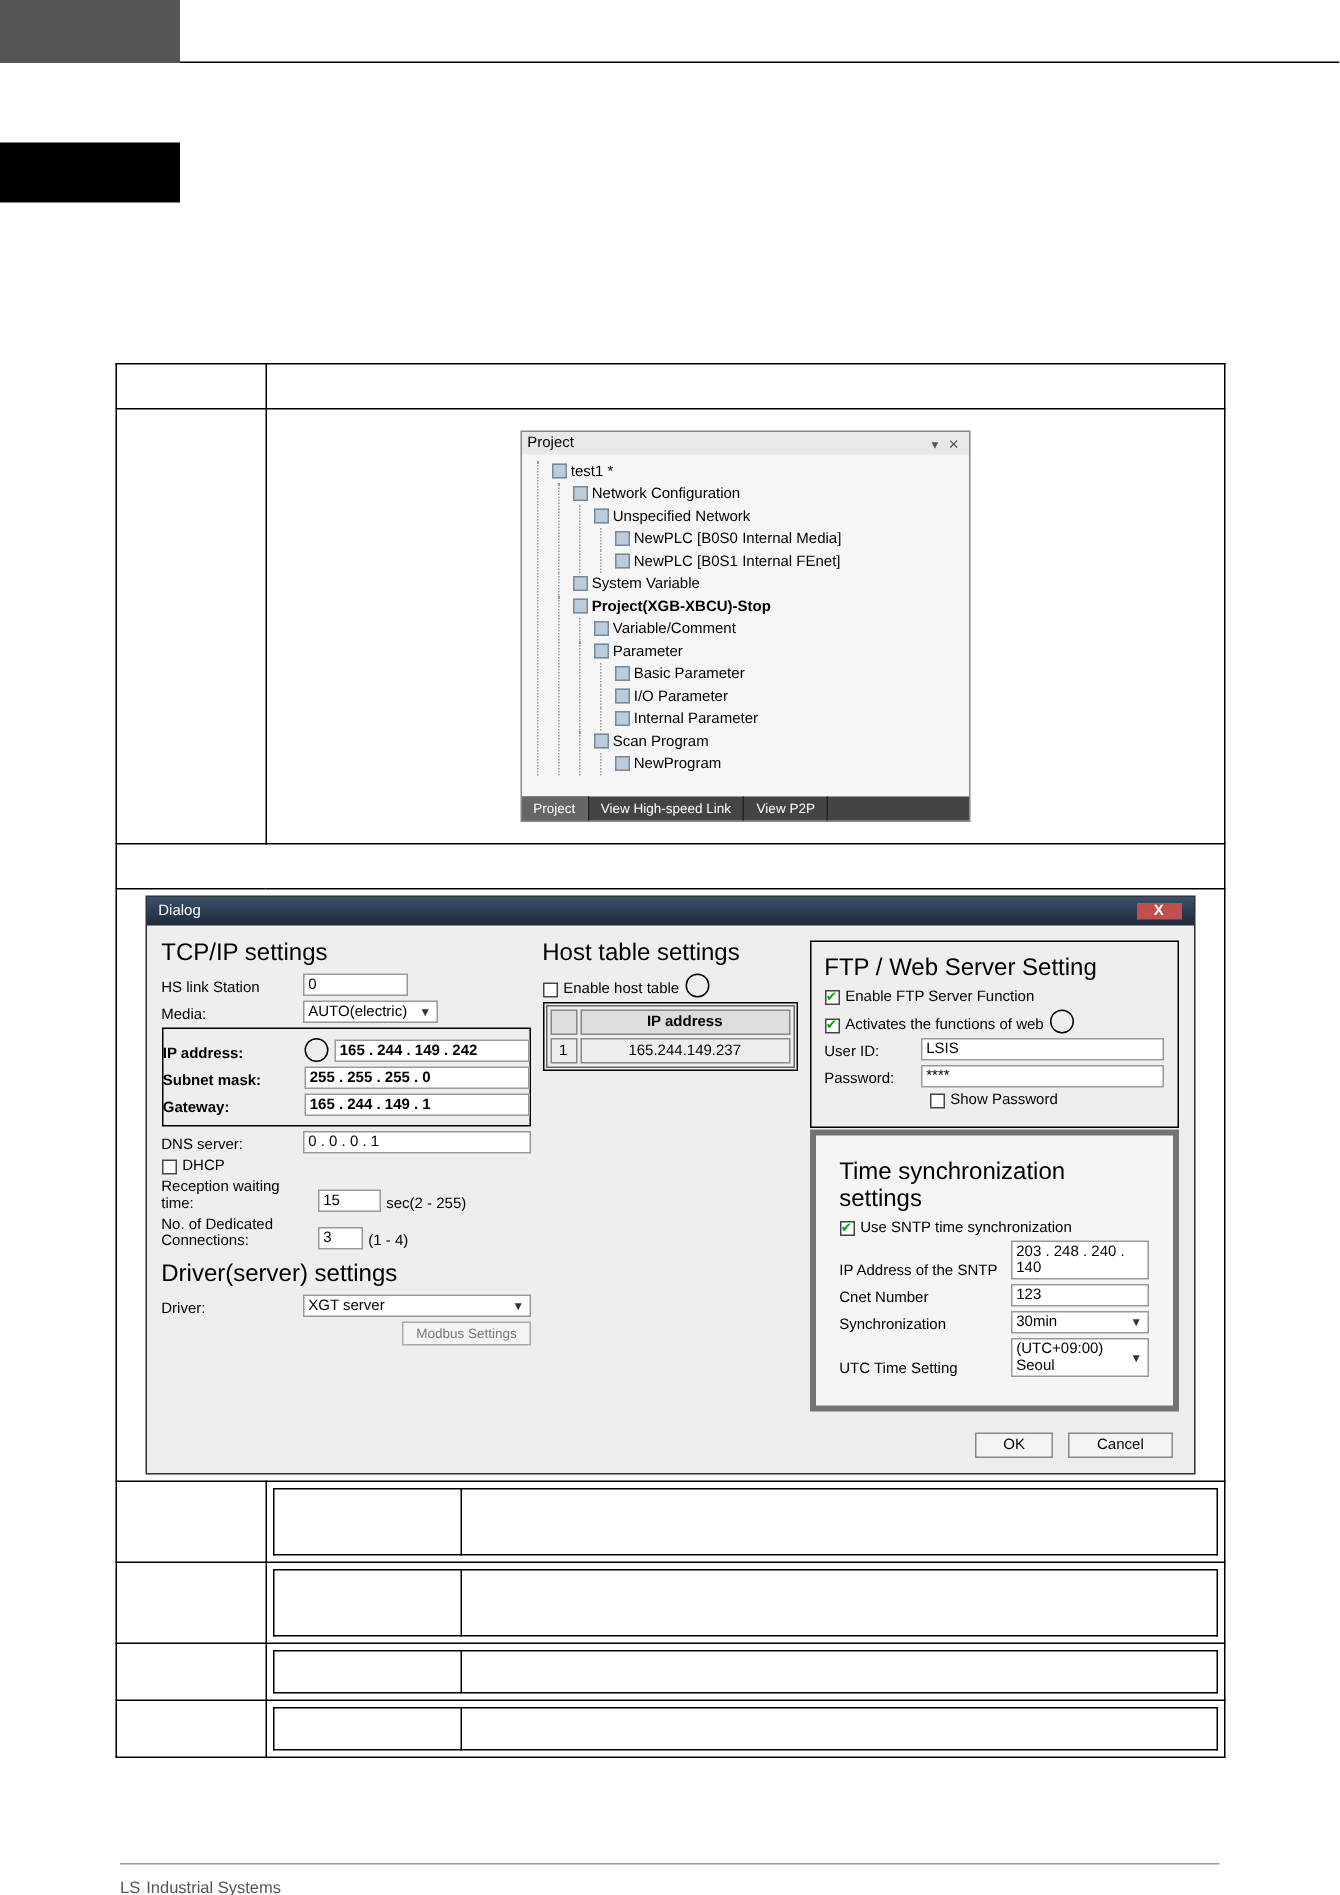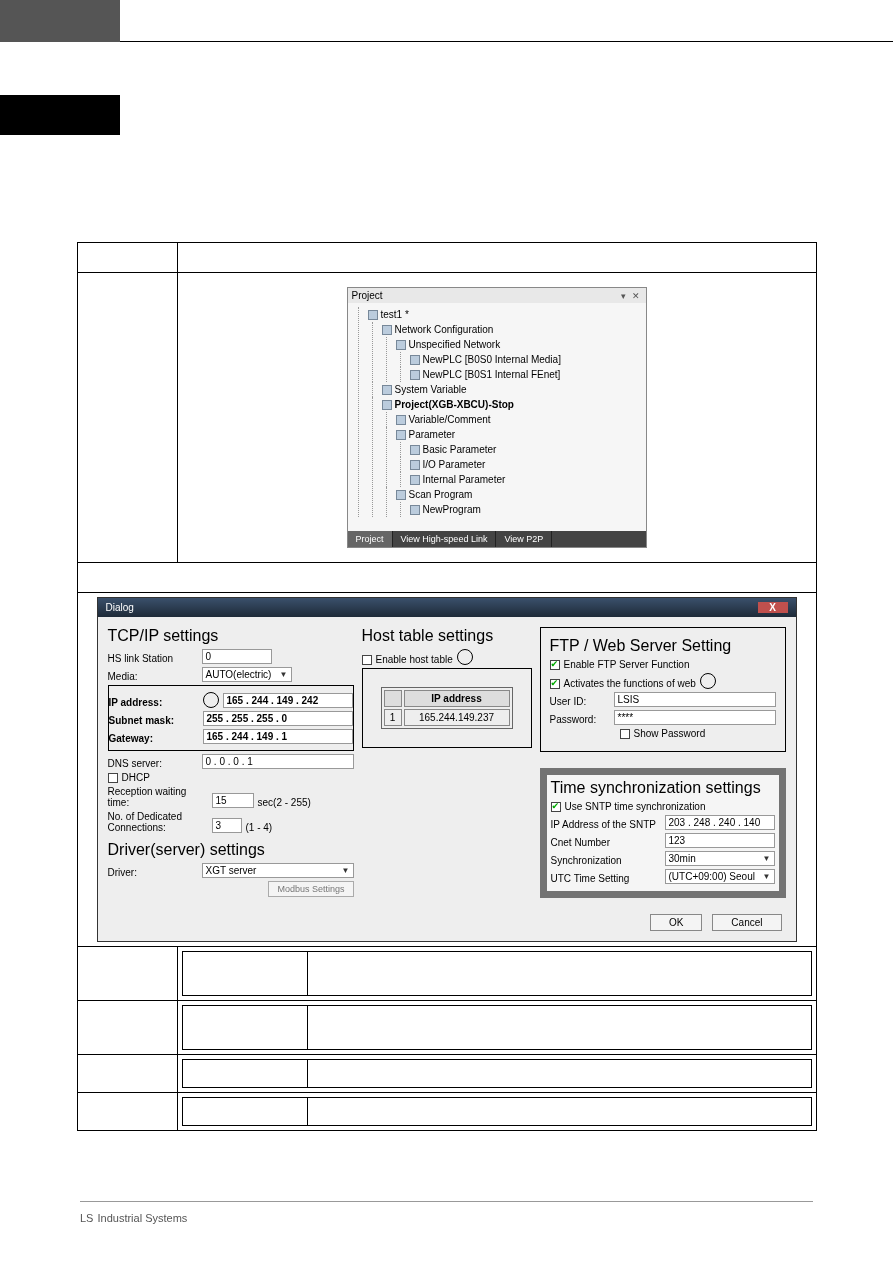--- a/index.html
+++ b/index.html
@@ -42,21 +42,21 @@
   .ip-box { border:1.5px solid #000; padding:3px 0;font-weight:bold; }
   .table-mini { border:1px solid #666; width:100%; }
   .table-mini th { background:#ddd; text-align:center; border:1px solid #888; padding:2px;}
   .table-mini td { text-align:center; border:1px solid #888; padding:2px;}
   .ftp-box { border:1.5px solid #000; padding:9px; }
   .chk { width:10px;height:10px; border:1px solid #444; display:inline-block; background:#fff; vertical-align:middle; position:relative;}
   .chk.checked::after{content:"✔"; position:absolute; font-size:9px; left:0; top:-2px; color:#0a0;}
   .btn-row { display:flex; justify-content:flex-end; gap:10px; padding:6px 14px 10px; }
   .btn { border:1px solid #888; background:#f4f4f4; padding:2px 18px; font-size:10px;}
   .modbus-btn { border:1px solid #aaa; background:#f4f4f4; padding:2px 8px; font-size:9px; color:#777;}
-  .time-group { border:7px solid #737373; padding:4px; margin-top:16px; background:#f5f5f5;}
+  .time-group { border:4px solid #737373; padding:16px; margin-top:1px; background:#f5f5f5;}
   .driver-group { margin-top:8px; }
   .small-row { height:30px; }
   .footer { position:relative; margin-top:60px; padding:10px 80px; }
   .ls-logo { font-family: Georgia, serif; font-style:italic; font-weight:bold; font-size:16px; }
   .ls-logo span { font-style:normal; font-weight:normal; font-size:11px; font-family:Arial,sans-serif; color:#555; }
   .footer hr{border:none;border-top:1px solid #999;margin-bottom:6px;}
 
   
   .wm-text { position:absolute; font-size:56px; color:#aecdf0; font-style:italic; letter-spacing:2px; opacity:0.4; transform:rotate(-20deg); left:260px; top:680px; pointer-events:none; font-family: 'Comic Sans MS', cursive;}
 </style>
@@ -201,21 +201,21 @@
             </div>
           </div>
 
           <div class="dlg-col" style="max-width:170px">
             <div class="group-label">Host table settings</div>
             <div class="row">
               <span class="chk"></span>
               <span>Enable host table</span>
               <span class="circle"></span>
             </div>
-            <div style="border:1.5px solid #000; padding:18px;">
+            <div style="border:1.5px solid #000; padding:1px;">
               <table class="table-mini">
                 <tbody>
                       <tr>
                         <th style="width:18px"></th>
                         <th>IP address</th>
                       </tr>
                 <tr>
                   <td>1</td>
                   <td>165.244.149.237</td>
                 </tr>

